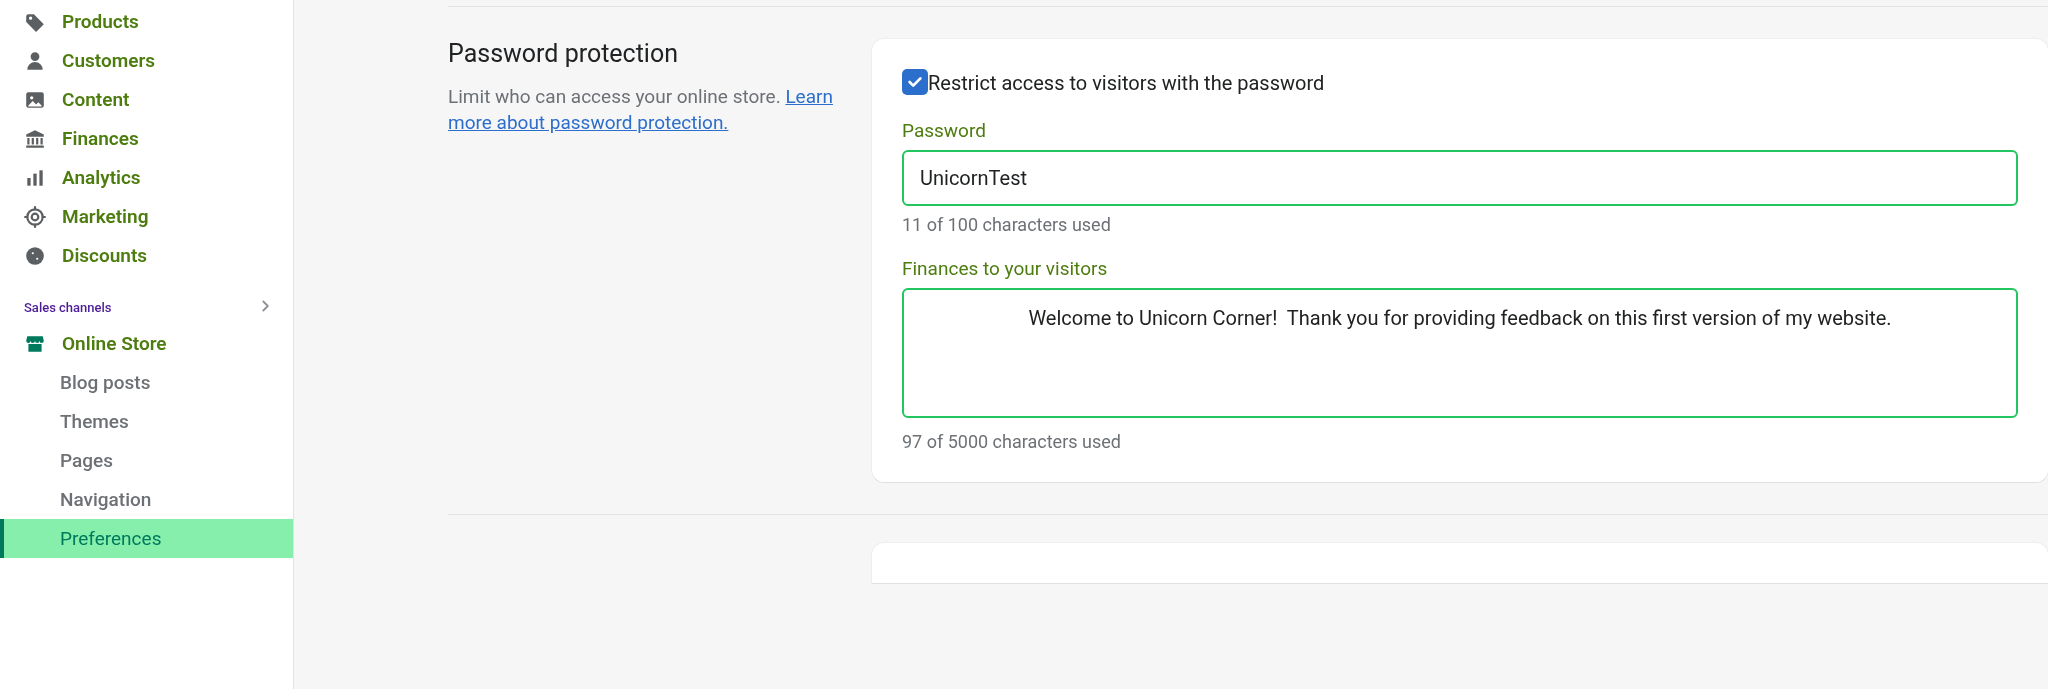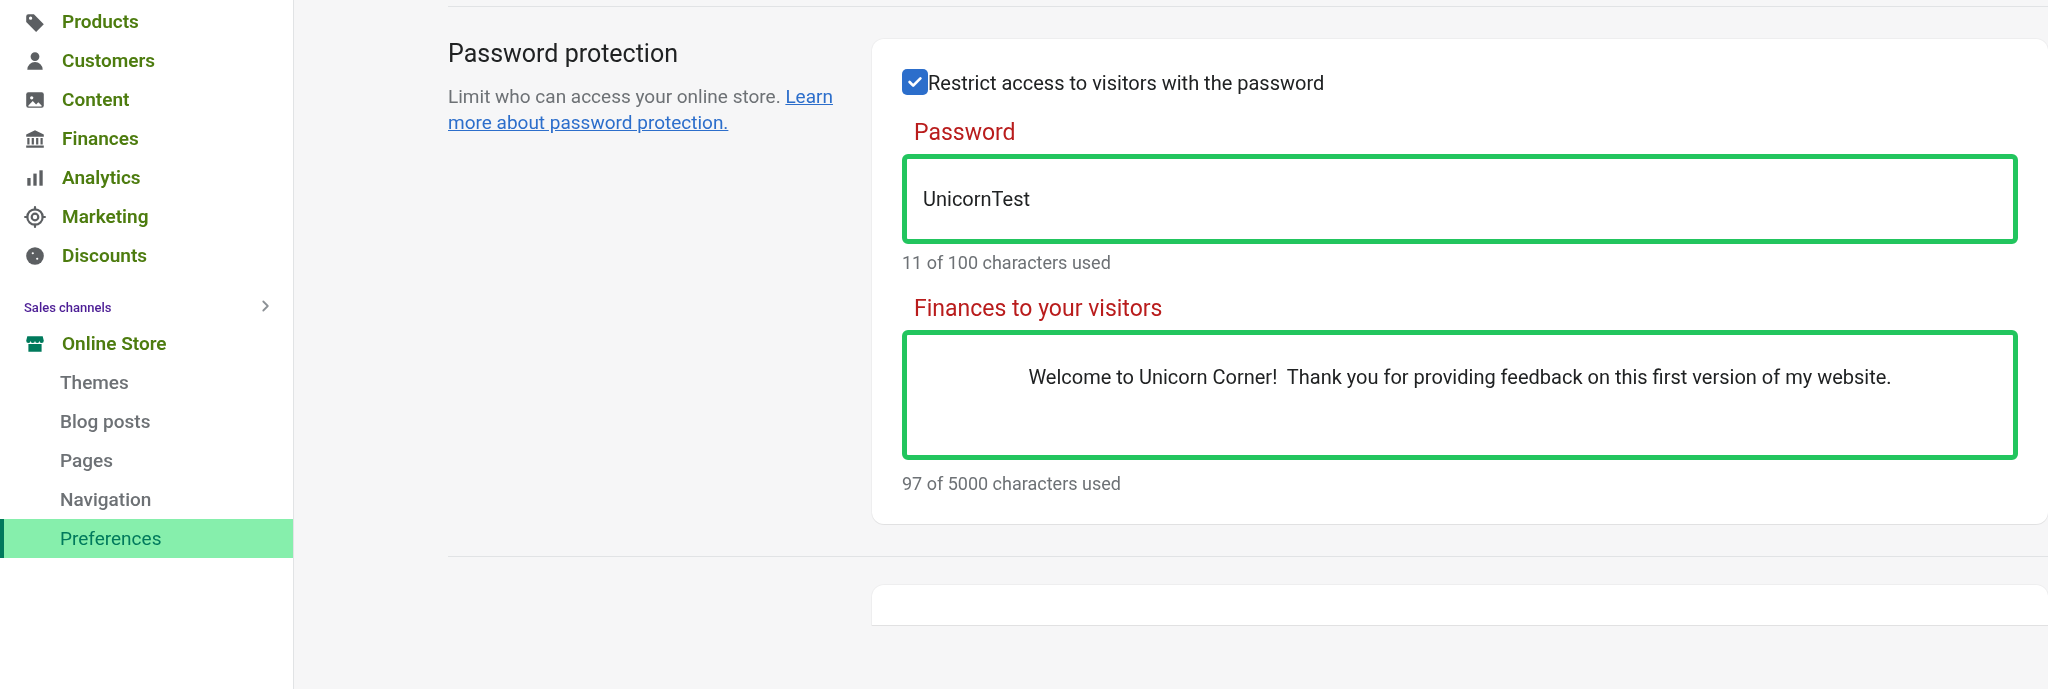--- a/index.html
+++ b/index.html
@@ -154,30 +154,29 @@
     .checkbox svg {
       width: 18px;
       height: 18px;
       color: #ffffff;
     }
     .checkbox-label {
       font-size: 20px;
       color: #202223;
     }
     .field-label {
-      font-size: 23px;
-      color: #b91c1c;
+      font-size: 19px;
+      color: #4d7c0f;
       margin-bottom: 8px;
-      margin-left: 12px;
     }
     .text-input {
       width: 100%;
-      border: 5px solid #22c55e;
+      border: 2px solid #22c55e;
       border-radius: 6px;
-      padding: 28px 16px;
+      padding: 14px 16px;
       font-size: 20px;
       color: #202223;
       font-family: inherit;
       background: #ffffff;
     }
     .helper-text {
       color: #6d7175;
       font-size: 18px;
       margin-top: 8px;
     }
@@ -293,24 +292,24 @@
     <div class="nav-item store">
       <span class="icon">
         <svg viewBox="0 0 20 20" fill="currentColor">
             <path d="M3 3h14l1 4a2 2 0 01-2 2 2 2 0 01-2-2 2 2 0 01-4 0 2 2 0 01-4 0 2 2 0 01-2 2 2 2 0 01-2-2l1-4zm1 7h12v7H4v-7z"></path>
           </svg>
       </span>
       <span>Online Store</span>
     </div>
 
     <div class="nav-subitem">
+      <span>Blog posts</span>
+    </div>
+    <div class="nav-subitem">
       <span>Themes</span>
-    </div>
-    <div class="nav-subitem">
-      <span>Blog posts</span>
     </div>
     <div class="nav-subitem">
       <span>Pages</span>
     </div>
     <div class="nav-subitem">
       <span>Navigation</span>
     </div>
     <div class="nav-subitem active">
       <span>Preferences</span>
     </div>

